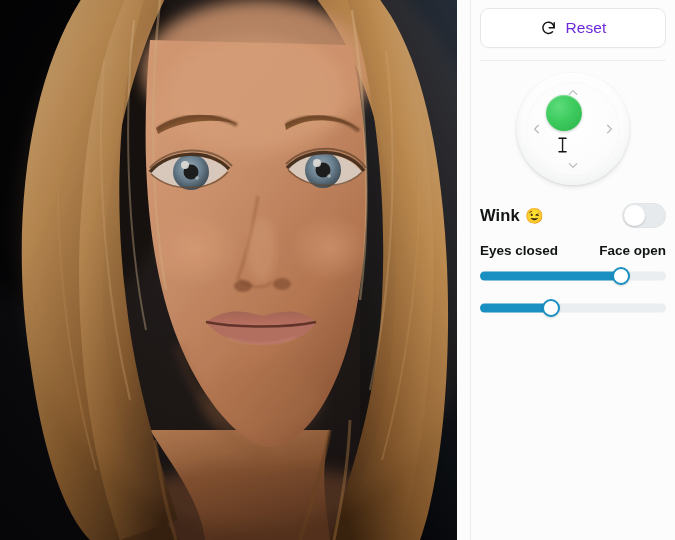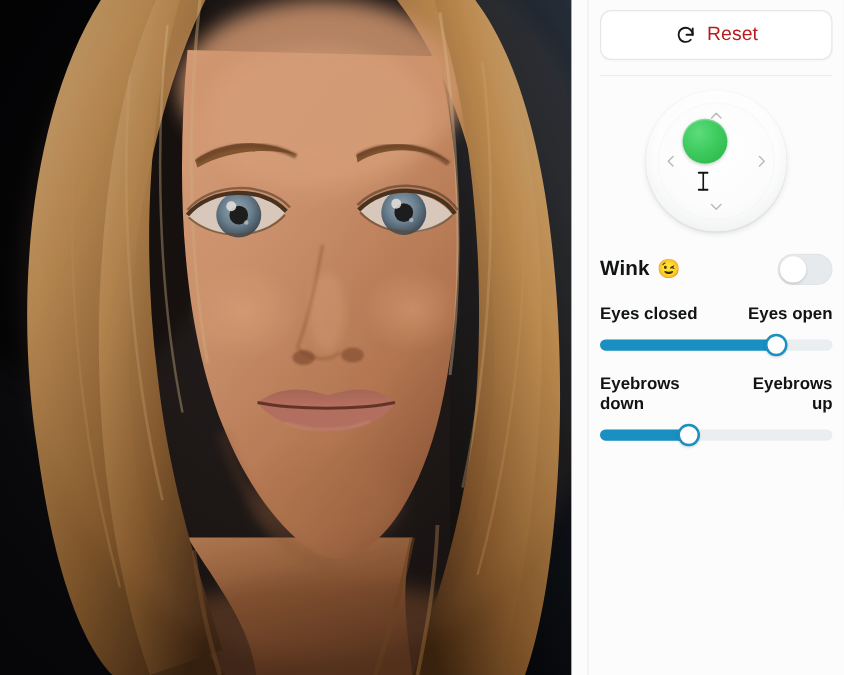--- a/index.html
+++ b/index.html
@@ -62,21 +62,21 @@
     gap: 9px;
     width: 186px;
     height: 40px;
     margin: 0 auto;
     background: #ffffff;
     border: 1px solid #e6e8e8;
     border-radius: 9px;
     cursor: pointer;
     font-size: 15.5px;
     font-weight: 400;
-    color: #b91c1c;
+    color: #6d28d9;
     box-shadow: 0 1px 1px rgba(16,24,40,0.02);
   }
   .reset-label { letter-spacing: .1px; }
   .reset-icon { display: block; width: 17px; height: 17px; }
 
   .divider {
     width: 186px;
     margin: 12px auto 0 auto;
     height: 1px;
     background: #ededed;
@@ -463,34 +463,30 @@
       <span class="wink-label">Wink</span>
       <span class="wink-emoji">😉</span>
       <div class="toggle" style="background: rgb(231, 234, 236);">
         <div class="knob" style="left: 2px;"></div>
       </div>
     </div>
 
     <div class="slider-group">
       <div class="slider-labels">
         <span class="lbl-left">Eyes closed</span>
-        <span class="lbl-right">Eyes open</span>
+        <span class="lbl-right">Face open</span>
       </div>
       <div class="slider">
         <div class="track"></div>
         <div class="fill" style="width: 76%; background: rgb(26, 143, 193);"></div>
         <div class="thumb" style="left: 76%; border-color: rgb(26, 143, 193);"></div>
       </div>
     </div>
 
     <div class="slider-group">
-      <div class="slider-labels">
-        <span class="lbl-left">Eyebrows down</span>
-        <span class="lbl-right">Eyebrows up</span>
-      </div>
       <div class="slider">
         <div class="track"></div>
         <div class="fill" style="width: 38%; background: rgb(26, 143, 193);"></div>
         <div class="thumb" style="left: 38%; border-color: rgb(26, 143, 193);"></div>
       </div>
     </div>
 
   </div>
 
   <div class="text-cursor" style="left: 557px; top: 136px;">

